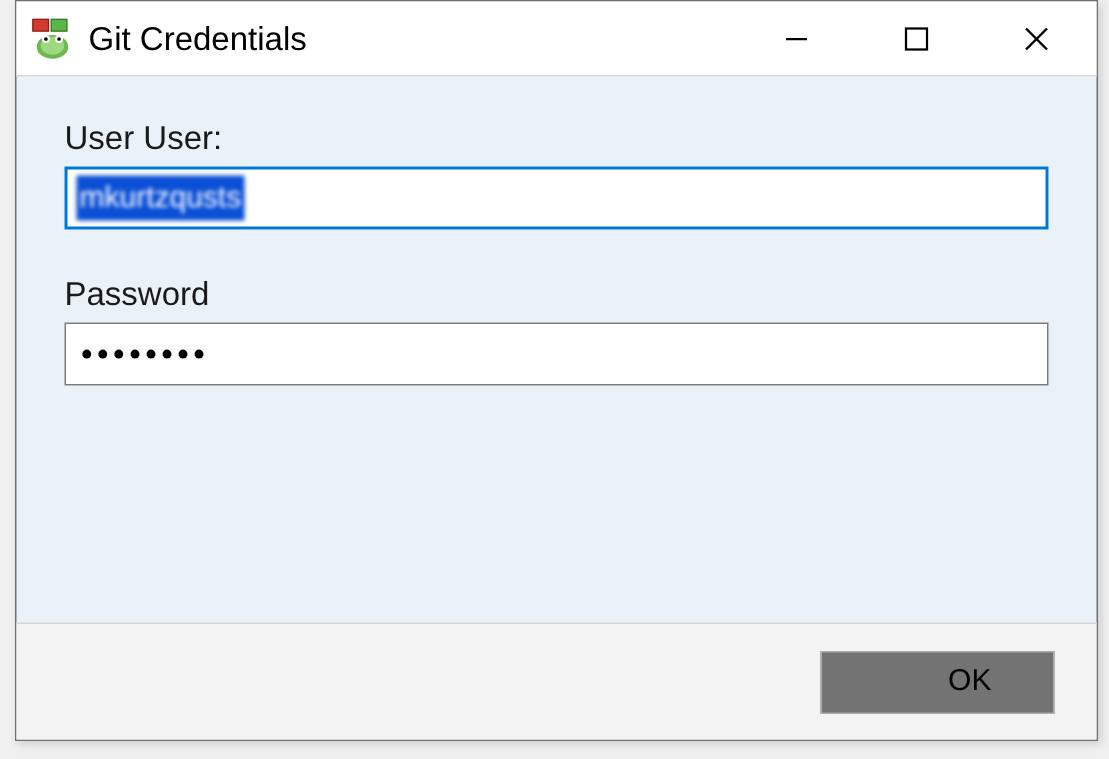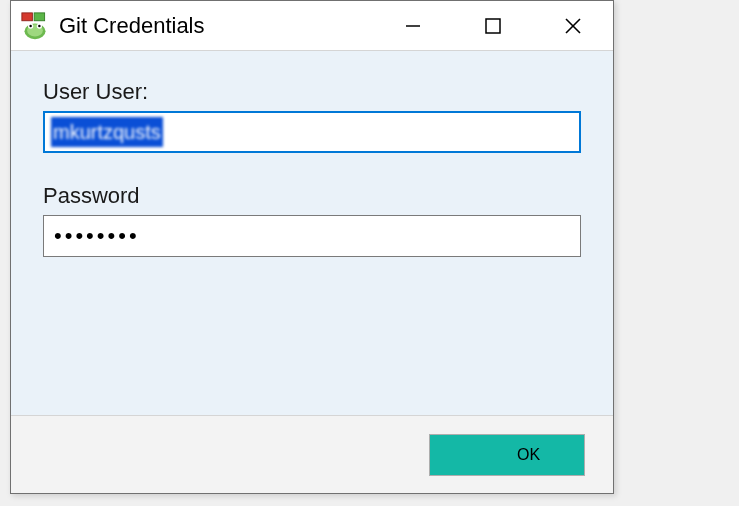--- a/index.html
+++ b/index.html
@@ -8,21 +8,21 @@
       height: 506px;
       background: #f0f0f0;
       font-family: "Segoe UI", Tahoma, sans-serif;
       overflow: hidden;
       position: relative;
     }
     .dialog {
       position: absolute;
       left: 10px;
       top: 0px;
-      width: 604px;
+      width: 722px;
       height: 494px;
       background: #eaf2f9;
       border: 1px solid #707070;
       box-shadow: 2px 2px 6px rgba(0,0,0,0.15);
       display: flex;
       flex-direction: column;
     }
     .titlebar {
       height: 50px;
       background: #ffffff;
@@ -100,23 +100,23 @@
       border-top: 1px solid #d5d5d5;
       display: flex;
       justify-content: flex-end;
       align-items: center;
       padding-right: 28px;
       gap: 20px;
     }
     .dlg-btn {
       width: 156px;
       height: 42px;
-      background: #14b8a6;
+      background: #737373;
       border: 1px solid #adadad;
-      font-size: 16px;
+      font-size: 20px;
       color: #000;
       font-family: inherit;
       cursor: pointer;
       padding-left: 43px;
     }
   </style>
 </head>
 <body>
 
 <div class="dialog">

